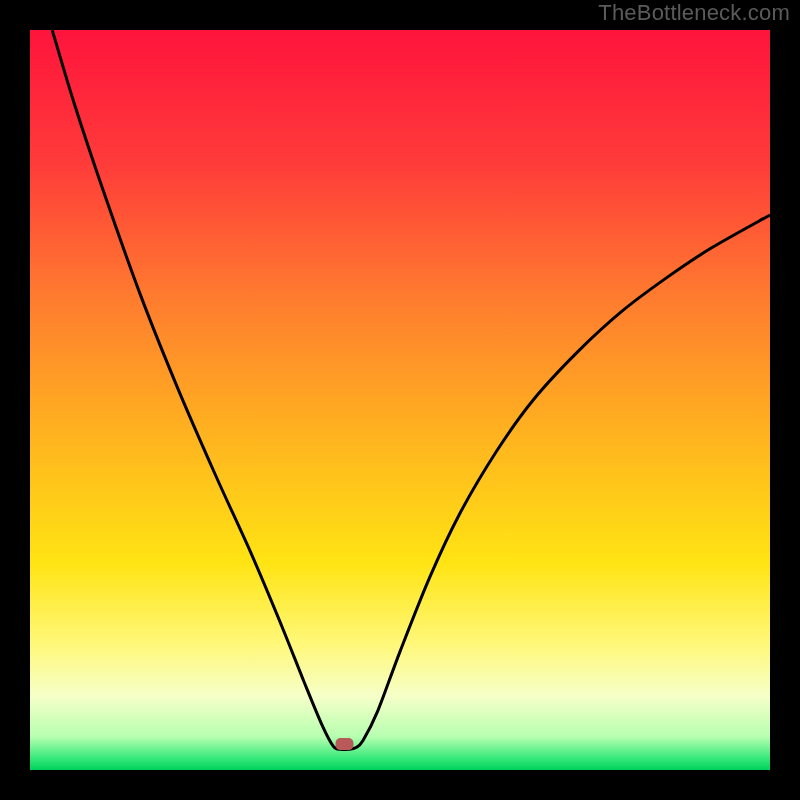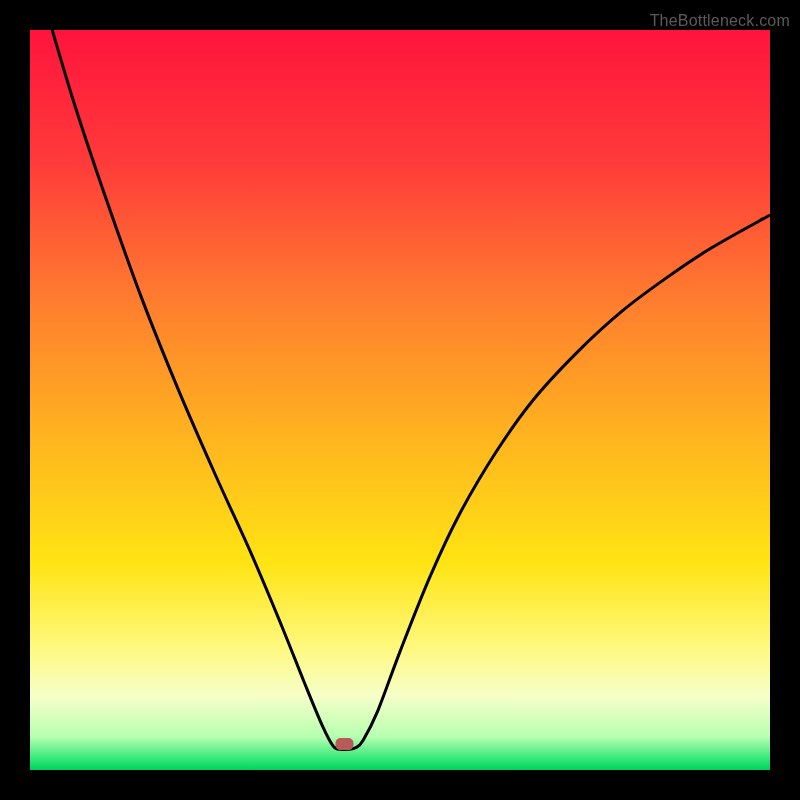--- a/index.html
+++ b/index.html
@@ -22,24 +22,24 @@
   .plot {
     position: absolute;
     left: 0;
     top: 0;
     width: 740px;
     height: 740px;
     display: block;
   }
   .watermark {
     position: absolute;
-    top: 12px;
+    top: 0;
     right: 10px;
     color: #5b5b5b;
-    font-size: 16px;
+    font-size: 22px;
     font-weight: 500;
     letter-spacing: 0.2px;
   }
 </style>
 </head>
 <body>
 
 <div class="watermark">TheBottleneck.com</div>
 
 <div class="frame">

